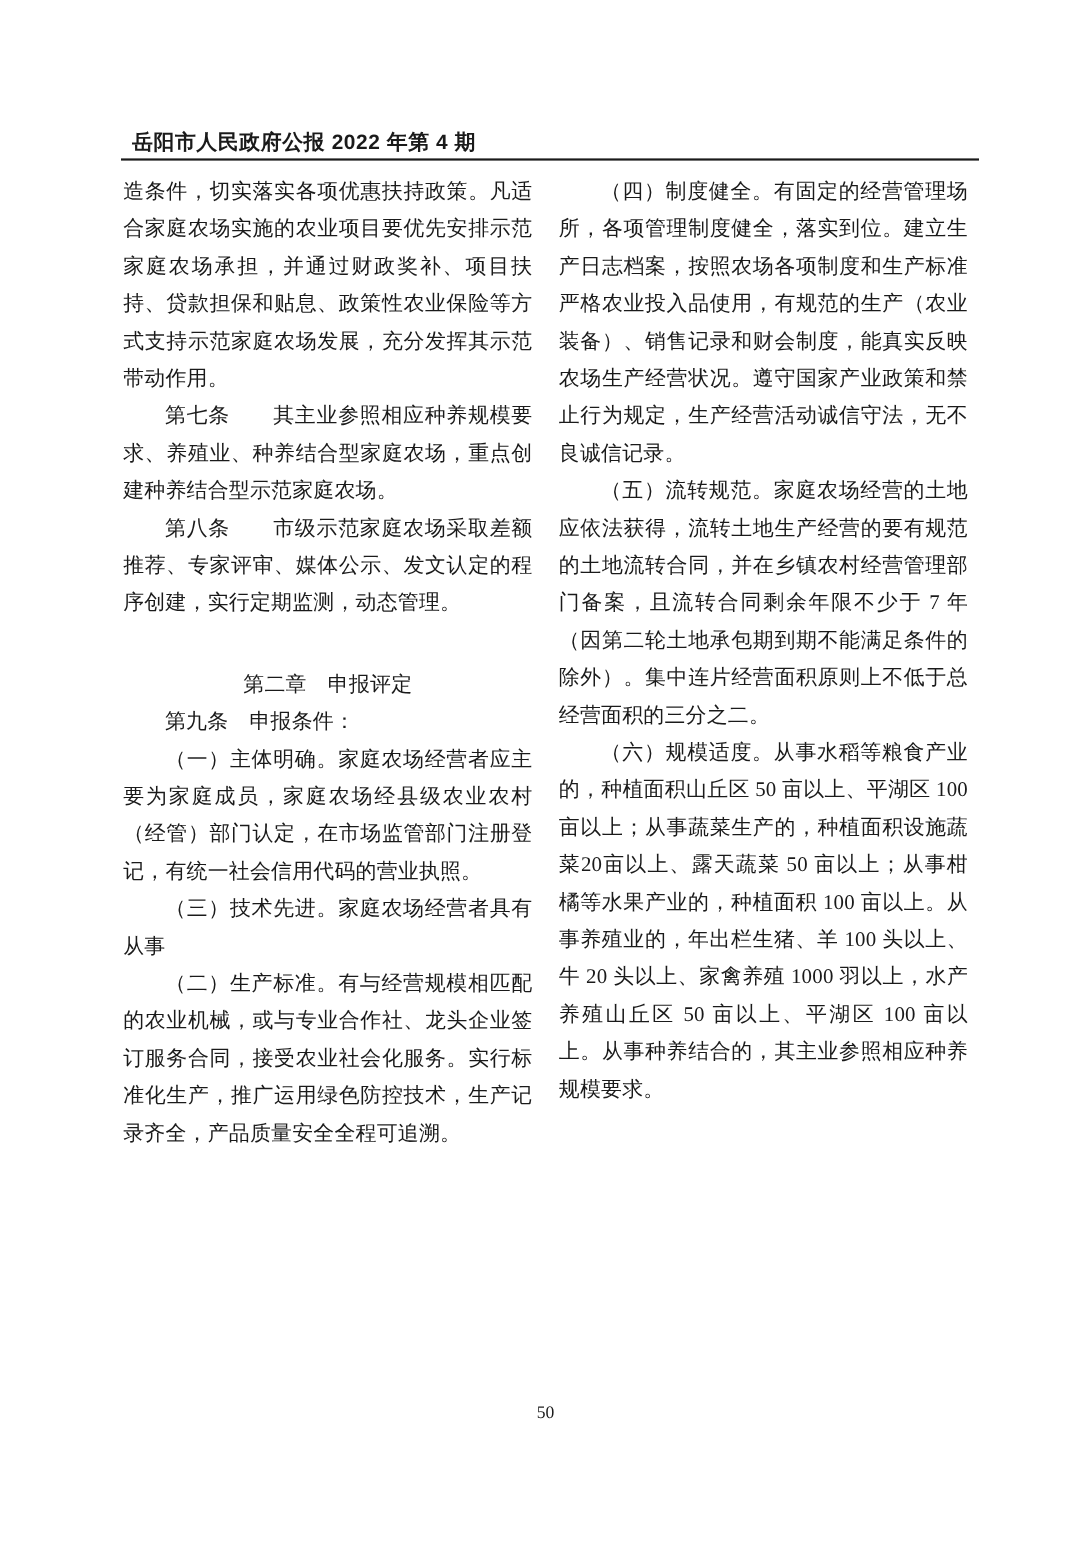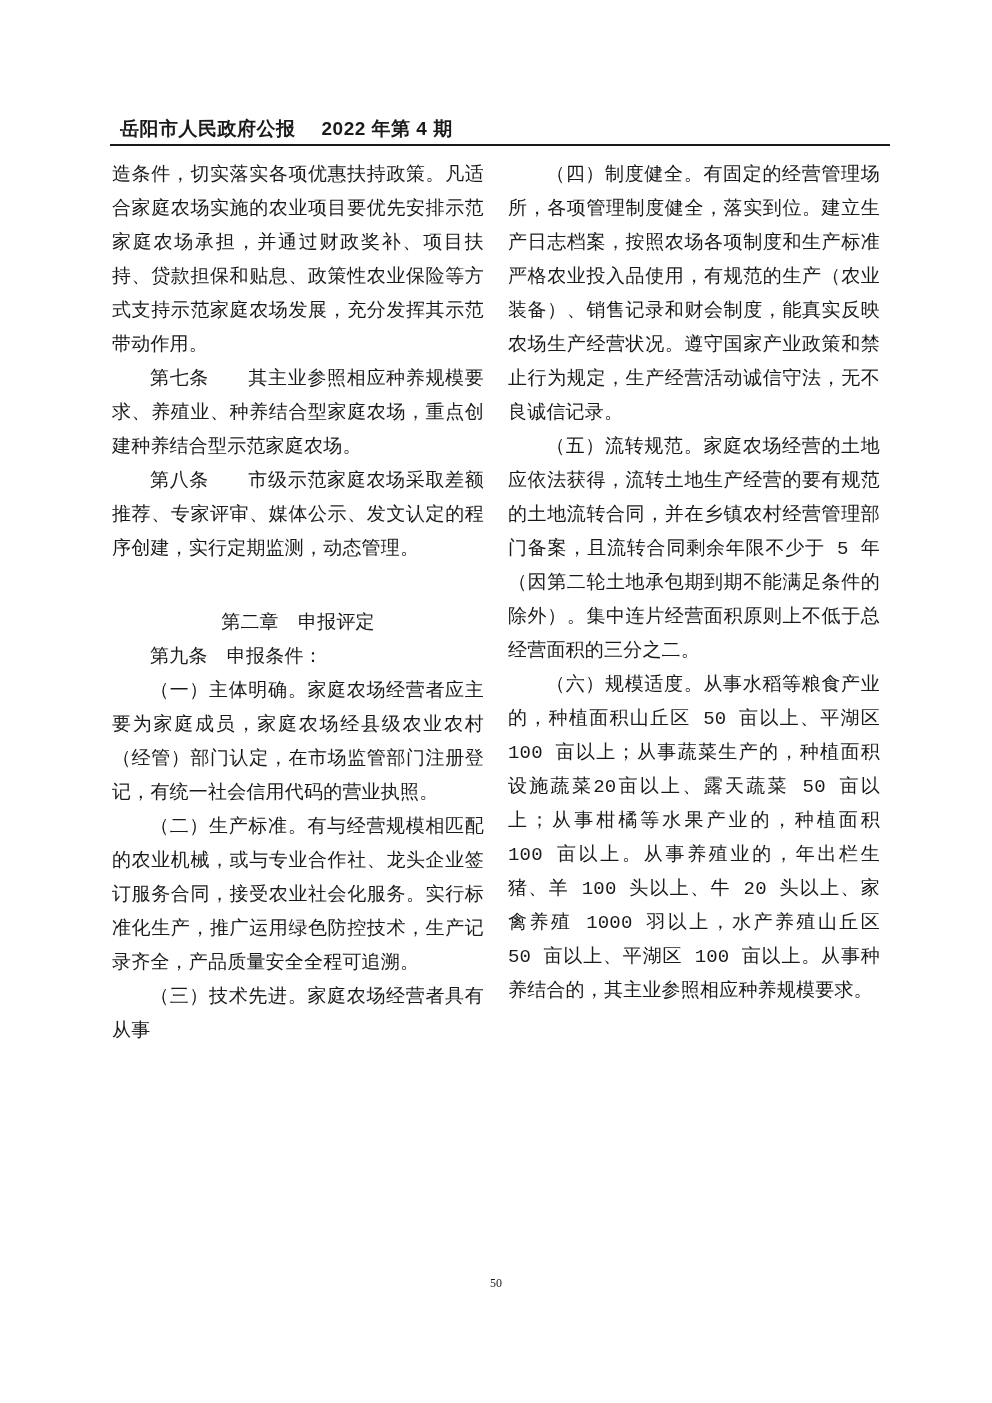--- a/index.html
+++ b/index.html
@@ -15,84 +15,83 @@
   .page-header {
     position: absolute;
     left: 120px;
     top: 116px;
     font-family: "Liberation Sans", sans-serif;
     font-weight: bold;
     font-size: 19px;
     letter-spacing: 0.5px;
     white-space: nowrap;
   }
-  .page-header .issue { margin-left: 26px; }
+  .page-header .issue { margin-left: 6px; }
   .header-rule {
     position: absolute;
     left: 110px;
     top: 144px;
     width: 780px;
     height: 2px;
     background: #1a1a1a;
   }
   .columns {
     position: absolute;
     left: 112px;
     top: 158px;
     width: 768px;
     display: flex;
     gap: 24px;
   }
   .column {
     width: 372px;
     flex: 0 0 372px;
-    font-family: Liberation Mono, monospace;
   }
   .column p {
     font-size: 19px;
     line-height: 34px;
     text-align: justify;
     text-justify: inter-ideograph;
     letter-spacing: 0.2px;
   }
   .column p.indent { text-indent: 2em; }
   .column p.heading {
     text-align: center;
     text-indent: 0;
     margin-top: 40px;
   }
   .page-number {
     position: absolute;
     left: 112px;
     width: 768px;
     top: 1276px;
     text-align: center;
-    font-size: 12px;
+    font-size: 16px;
   }
 </style>
 </head>
 <body>
 
 <div class="page-header">
   <span>岳阳市人民政府公报</span><span class="issue">2022 年第 4 期</span>
 </div>
 
 <div class="header-rule"></div>
 
 <div class="columns">
   <div class="column">
       <p class="body-para">造条件，切实落实各项优惠扶持政策。凡适合家庭农场实施的农业项目要优先安排示范家庭农场承担，并通过财政奖补、项目扶持、贷款担保和贴息、政策性农业保险等方式支持示范家庭农场发展，充分发挥其示范带动作用。</p>
       <p class="body-para indent">第七条　　其主业参照相应种养规模要求、养殖业、种养结合型家庭农场，重点创建种养结合型示范家庭农场。</p>
       <p class="body-para indent">第八条　　市级示范家庭农场采取差额推荐、专家评审、媒体公示、发文认定的程序创建，实行定期监测，动态管理。</p>
       <p class="heading">第二章　申报评定</p>
       <p class="body-para indent">第九条　申报条件：</p>
       <p class="body-para indent">（一）主体明确。家庭农场经营者应主要为家庭成员，家庭农场经县级农业农村（经管）部门认定，在市场监管部门注册登记，有统一社会信用代码的营业执照。</p>
+      <p class="body-para indent">（三）技术先进。家庭农场经营者具有从事</p>
       <p class="body-para indent">（二）生产标准。有与经营规模相匹配的农业机械，或与专业合作社、龙头企业签订服务合同，接受农业社会化服务。实行标准化生产，推广运用绿色防控技术，生产记录齐全，产品质量安全全程可追溯。</p>
-      <p class="body-para indent">（三）技术先进。家庭农场经营者具有从事</p>
     </div>
   <div class="column">
       <p class="body-para indent">（四）制度健全。有固定的经营管理场所，各项管理制度健全，落实到位。建立生产日志档案，按照农场各项制度和生产标准严格农业投入品使用，有规范的生产（农业装备）、销售记录和财会制度，能真实反映农场生产经营状况。遵守国家产业政策和禁止行为规定，生产经营活动诚信守法，无不良诚信记录。</p>
-      <p class="body-para indent">（五）流转规范。家庭农场经营的土地应依法获得，流转土地生产经营的要有规范的土地流转合同，并在乡镇农村经营管理部门备案，且流转合同剩余年限不少于 5 年（因第二轮土地承包期到期不能满足条件的除外）。集中连片经营面积原则上不低于总经营面积的三分之二。</p>
+      <p class="body-para indent">（五）流转规范。家庭农场经营的土地应依法获得，流转土地生产经营的要有规范的土地流转合同，并在乡镇农村经营管理部门备案，且流转合同剩余年限不少于 7 年（因第二轮土地承包期到期不能满足条件的除外）。集中连片经营面积原则上不低于总经营面积的三分之二。</p>
       <p class="body-para indent">（六）规模适度。从事水稻等粮食产业的，种植面积山丘区 50 亩以上、平湖区 100 亩以上；从事蔬菜生产的，种植面积设施蔬菜20亩以上、露天蔬菜 50 亩以上；从事柑橘等水果产业的，种植面积 100 亩以上。从事养殖业的，年出栏生猪、羊 100 头以上、牛 20 头以上、家禽养殖 1000 羽以上，水产养殖山丘区 50 亩以上、平湖区 100 亩以上。从事种养结合的，其主业参照相应种养规模要求。</p>
     </div>
 </div>
 
 <div class="page-number">50</div>
 
 </body></html>

